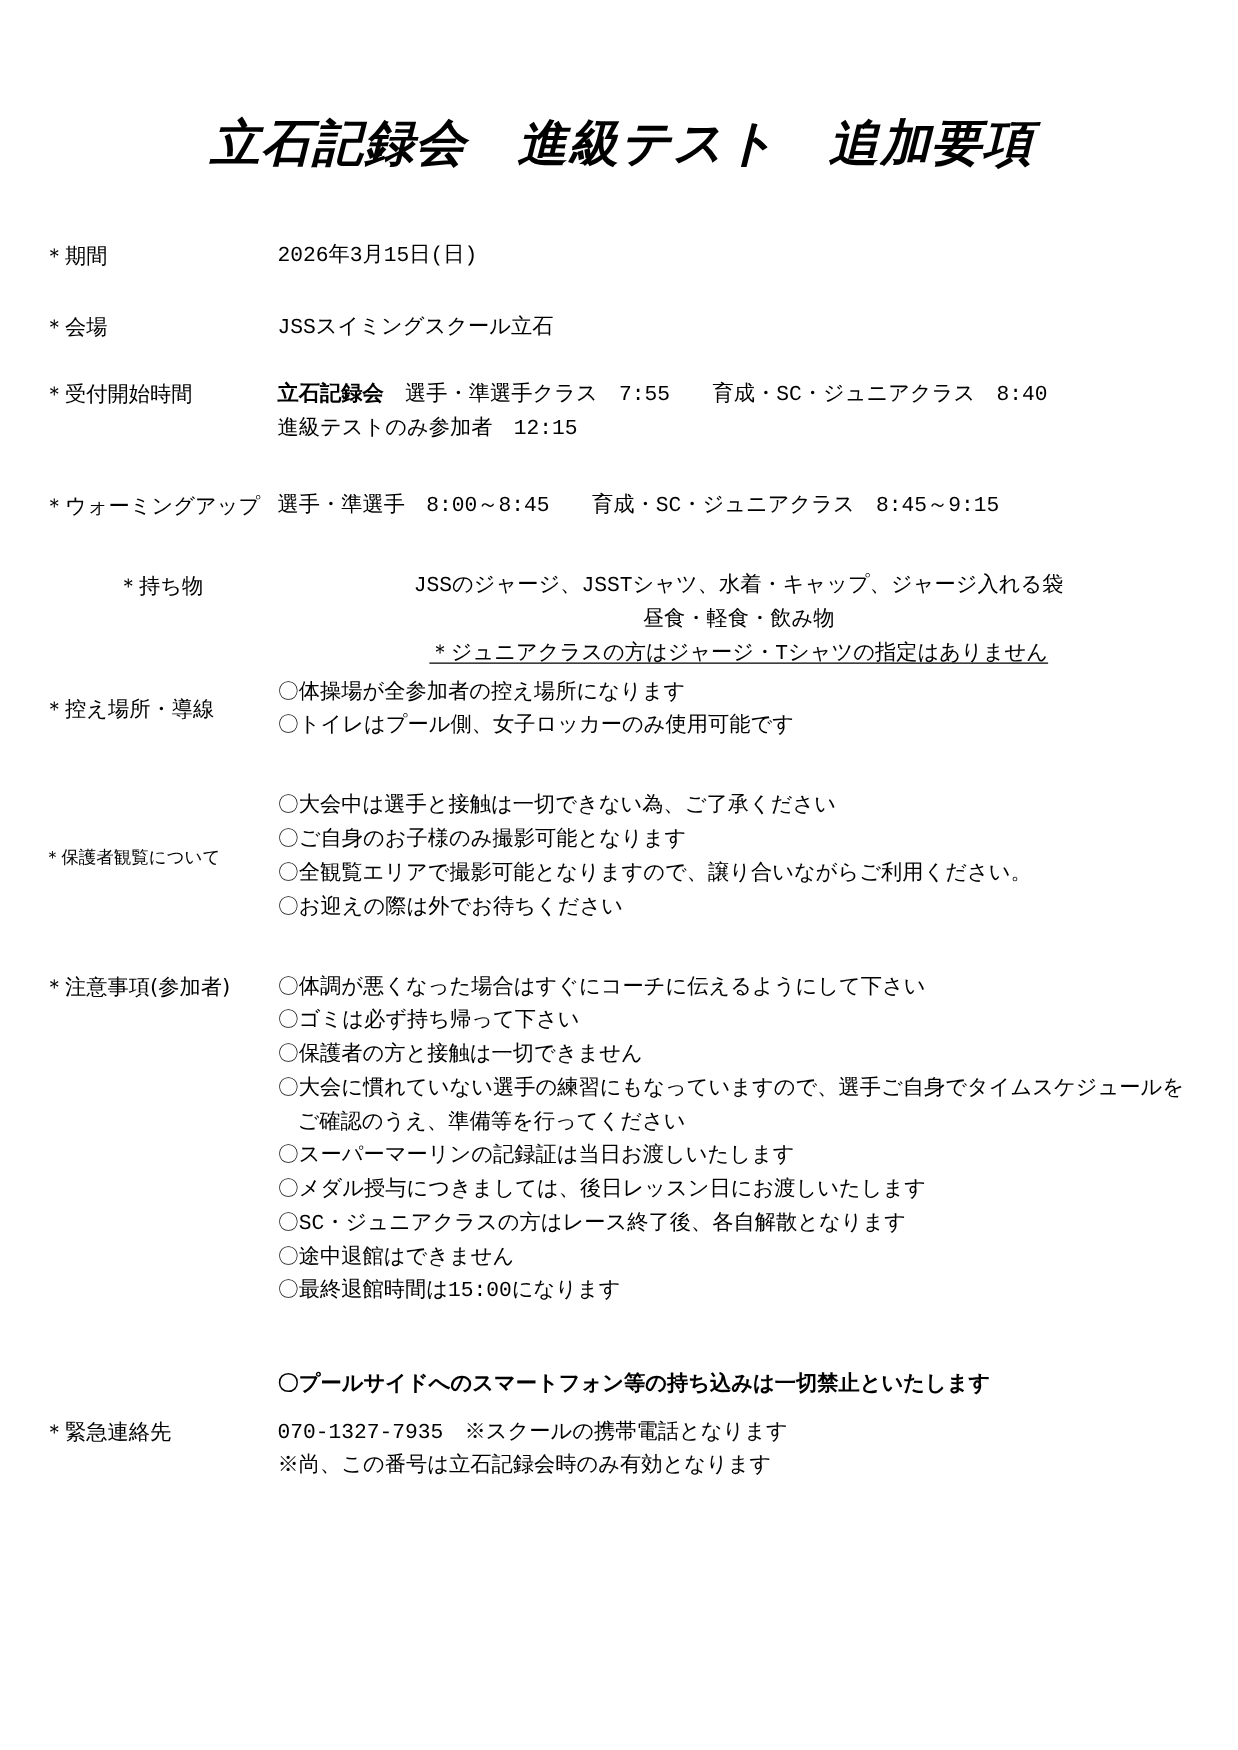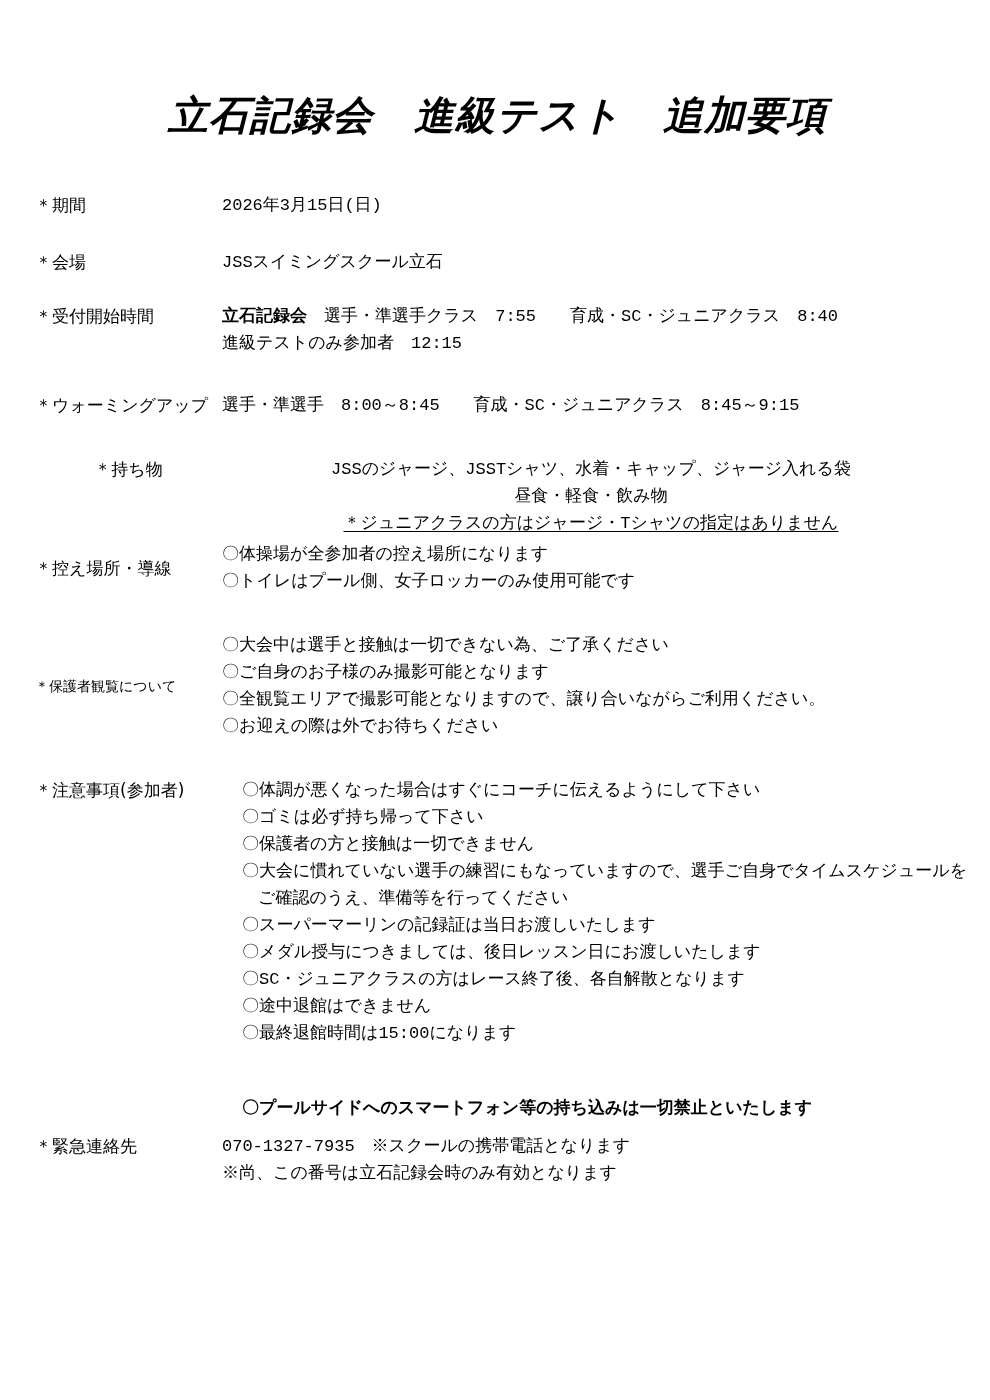--- a/index.html
+++ b/index.html
@@ -34,21 +34,21 @@
   .bp { font-weight: bold; }
   .u  { text-decoration: underline; text-underline-offset: 3px; }
   .bold { font-weight: bold; margin-top: 48px; }
   .ind  { padding-left: 106px; }
   .ind2 { padding-left: 16px; }
   .mb30 { margin-bottom: 30px; align-items: flex-end; }
   .mb27 { margin-bottom: 27px; }
   .mb41 { margin-bottom: 35px; }
   .mb37 { margin-bottom: 37px; align-items: center; }
   .mb21 { margin-bottom: 4px; text-align: center; }
-  .mb11 { margin-bottom: 11px; gap: 20px; }
+  .mb11 { margin-bottom: 11px; }
 </style>
 </head>
 <body>
 
 <div class="page">
 
   <h1 class="title">立石記録会　進級テスト　追加要項</h1>
 
   <div class="row mb30">
     <div class="label">＊期間</div>

